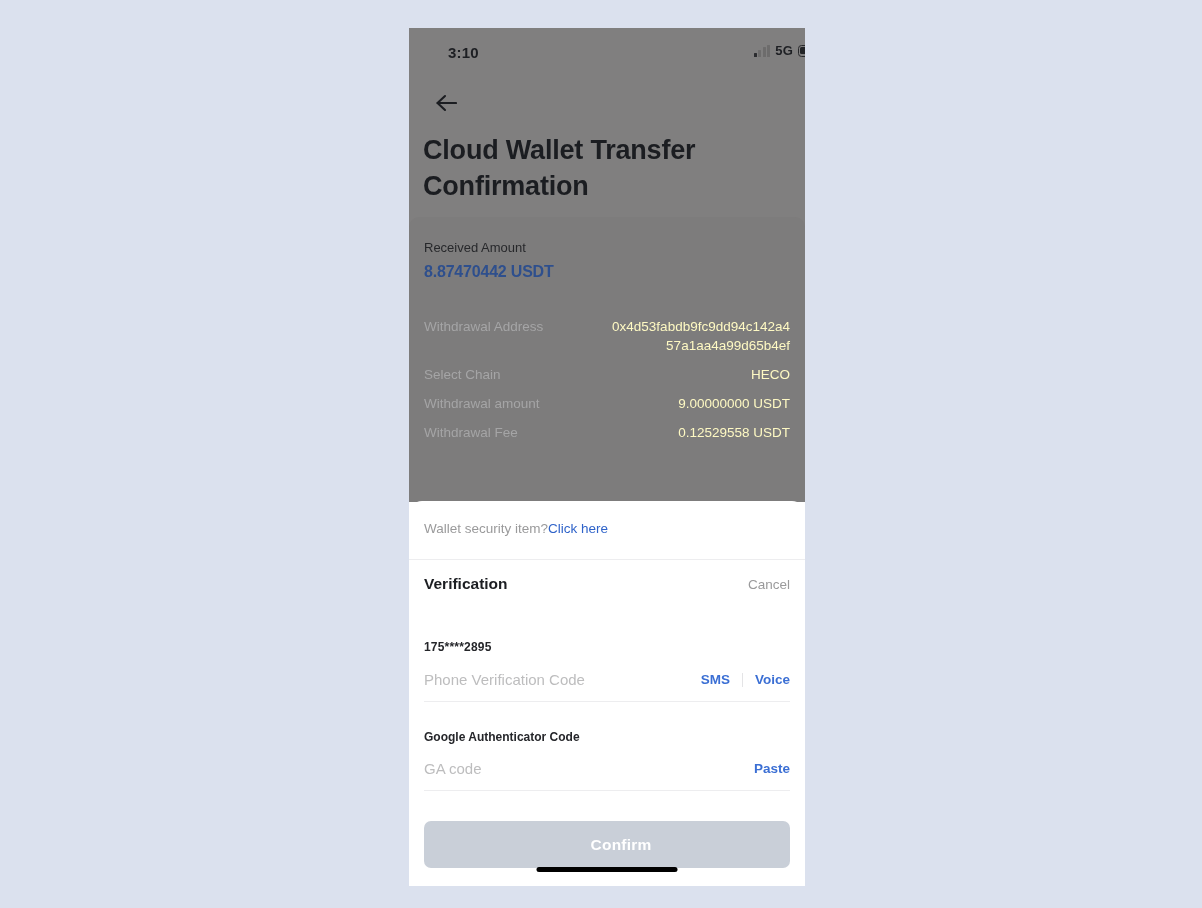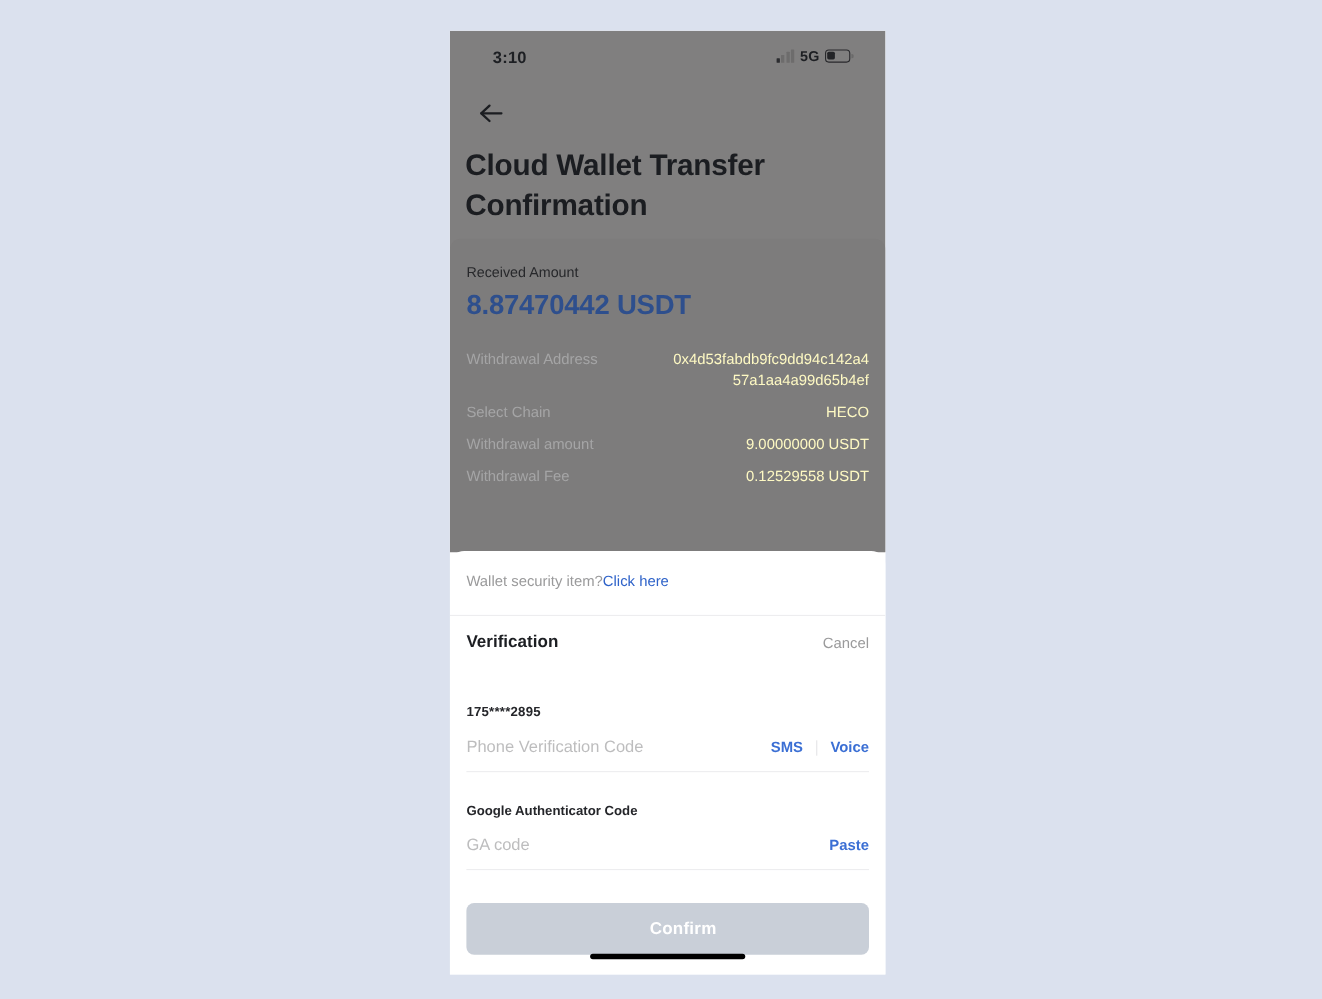--- a/index.html
+++ b/index.html
@@ -38,20 +38,21 @@
     height: 474px;
     background: #807f7f;
     overflow: hidden;
   }
 
   .status-bar {
     position: absolute;
     left: 0; top: 0;
     width: 380px;
     height: 46px;
+    padding-left: 48px;
   }
   .status-time {
     position: absolute;
     left: 39px;
     top: 16px;
     font-size: 15px;
     font-weight: bold;
     color: #1d1f23;
     letter-spacing: .2px;
   }
@@ -153,21 +154,21 @@
     left: 15px;
     top: 23px;
     font-size: 13px;
     font-weight: normal;
     color: #27282b;
   }
   .amount-value {
     position: absolute;
     left: 15px;
     top: 46px;
-    font-size: 25px;
+    font-size: 16px;
     font-weight: bold;
     color: #2e4f8d;
     letter-spacing: -.2px;
   }
 
   .detail-rows {
     position: absolute;
     left: 15px;
     right: 15px;
     top: 100px;

